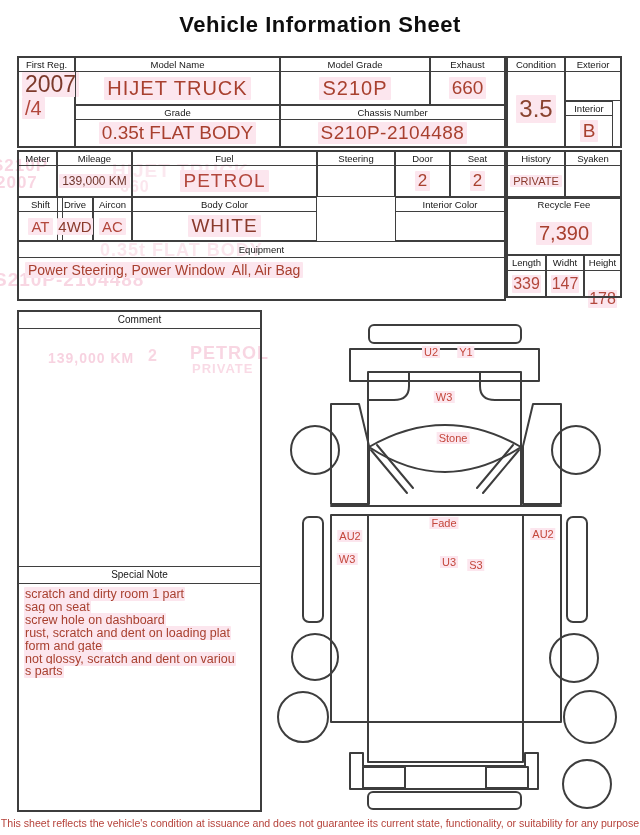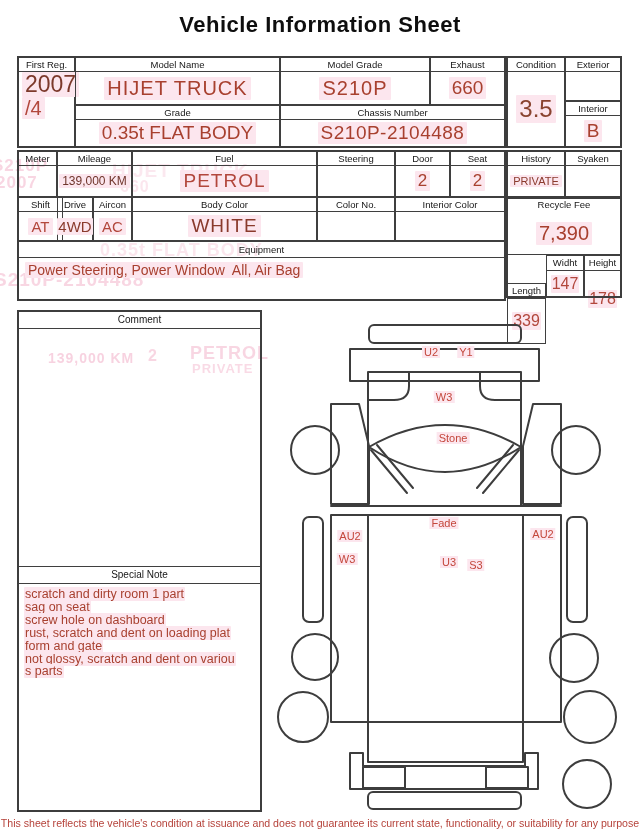--- a/index.html
+++ b/index.html
@@ -116,21 +116,21 @@
     <div class="vb">
         <span class="val hl" style="font-size:24px;color:#8a4430;">3.5</span>
       </div>
   </div>
   <div class="cell" style="left:565px;top:57px;width:56px;height:44px;">
     <div class="hd">Exterior</div>
     <div class="vb">
         <span class="val"></span>
       </div>
   </div>
-  <div class="cell" style="left:565px;top:101px;width:56px;height:46px;">
+  <div class="cell" style="left:565px;top:101px;width:48px;height:46px;">
     <div class="hd">Interior</div>
     <div class="vb">
         <span class="val hl" style="font-size:19px;">B</span>
       </div>
   </div>
   <div class="box" style="left:506px;top:56px;width:116px;height:92px;"></div>
 
   <div class="cell" style="left:18px;top:151px;width:39px;height:46px;">
     <div class="hd">Meter</div>
     <div class="vb">
@@ -183,26 +183,20 @@
   <div class="cell" style="left:93px;top:197px;width:39px;height:44px;">
     <div class="hd">Aircon</div>
     <div class="vb">
         <span class="val hl" style="font-size:15px;color:#b2473c;">AC</span>
       </div>
   </div>
   <div class="cell" style="left:132px;top:197px;width:185px;height:44px;">
     <div class="hd">Body Color</div>
     <div class="vb">
         <span class="val hl" style="font-size:19px;letter-spacing:1px;color:#8a3a2c;">WHITE</span>
-      </div>
-  </div>
-  <div class="cell" style="left:317px;top:197px;width:78px;height:44px;">
-    <div class="hd">Color No.</div>
-    <div class="vb">
-        <span class="val"></span>
       </div>
   </div>
   <div class="cell" style="left:395px;top:197px;width:110px;height:44px;">
     <div class="hd">Interior Color</div>
     <div class="vb">
         <span class="val"></span>
       </div>
   </div>
 
   <div class="cell" style="left:18px;top:241px;width:487px;height:59px;">
@@ -226,21 +220,21 @@
       </div>
   </div>
   <div class="box" style="left:506px;top:150px;width:116px;height:48px;"></div>
 
   <div class="cell" style="left:507px;top:197px;width:114px;height:58px;">
     <div class="hd nl">Recycle Fee</div>
     <div class="vb">
         <span class="val hl" style="font-size:20px;">7,390</span>
       </div>
   </div>
-  <div class="cell" style="left:507px;top:255px;width:39px;height:61px;margin-top:28px;">
+  <div class="cell" style="left:507px;top:255px;width:39px;height:43px;">
     <div class="hd" style="height:15px;line-height:14px;">Length</div>
     <div class="vb">
         <span class="val hl" style="font-size:16px;color:#b2473c;padding:0 1px;">339</span>
       </div>
   </div>
   <div class="cell" style="left:546px;top:255px;width:38px;height:43px;">
     <div class="hd" style="height:15px;line-height:14px;">Widht</div>
     <div class="vb">
         <span class="val hl" style="font-size:16px;color:#b2473c;padding:0 1px;">147</span>
       </div>

